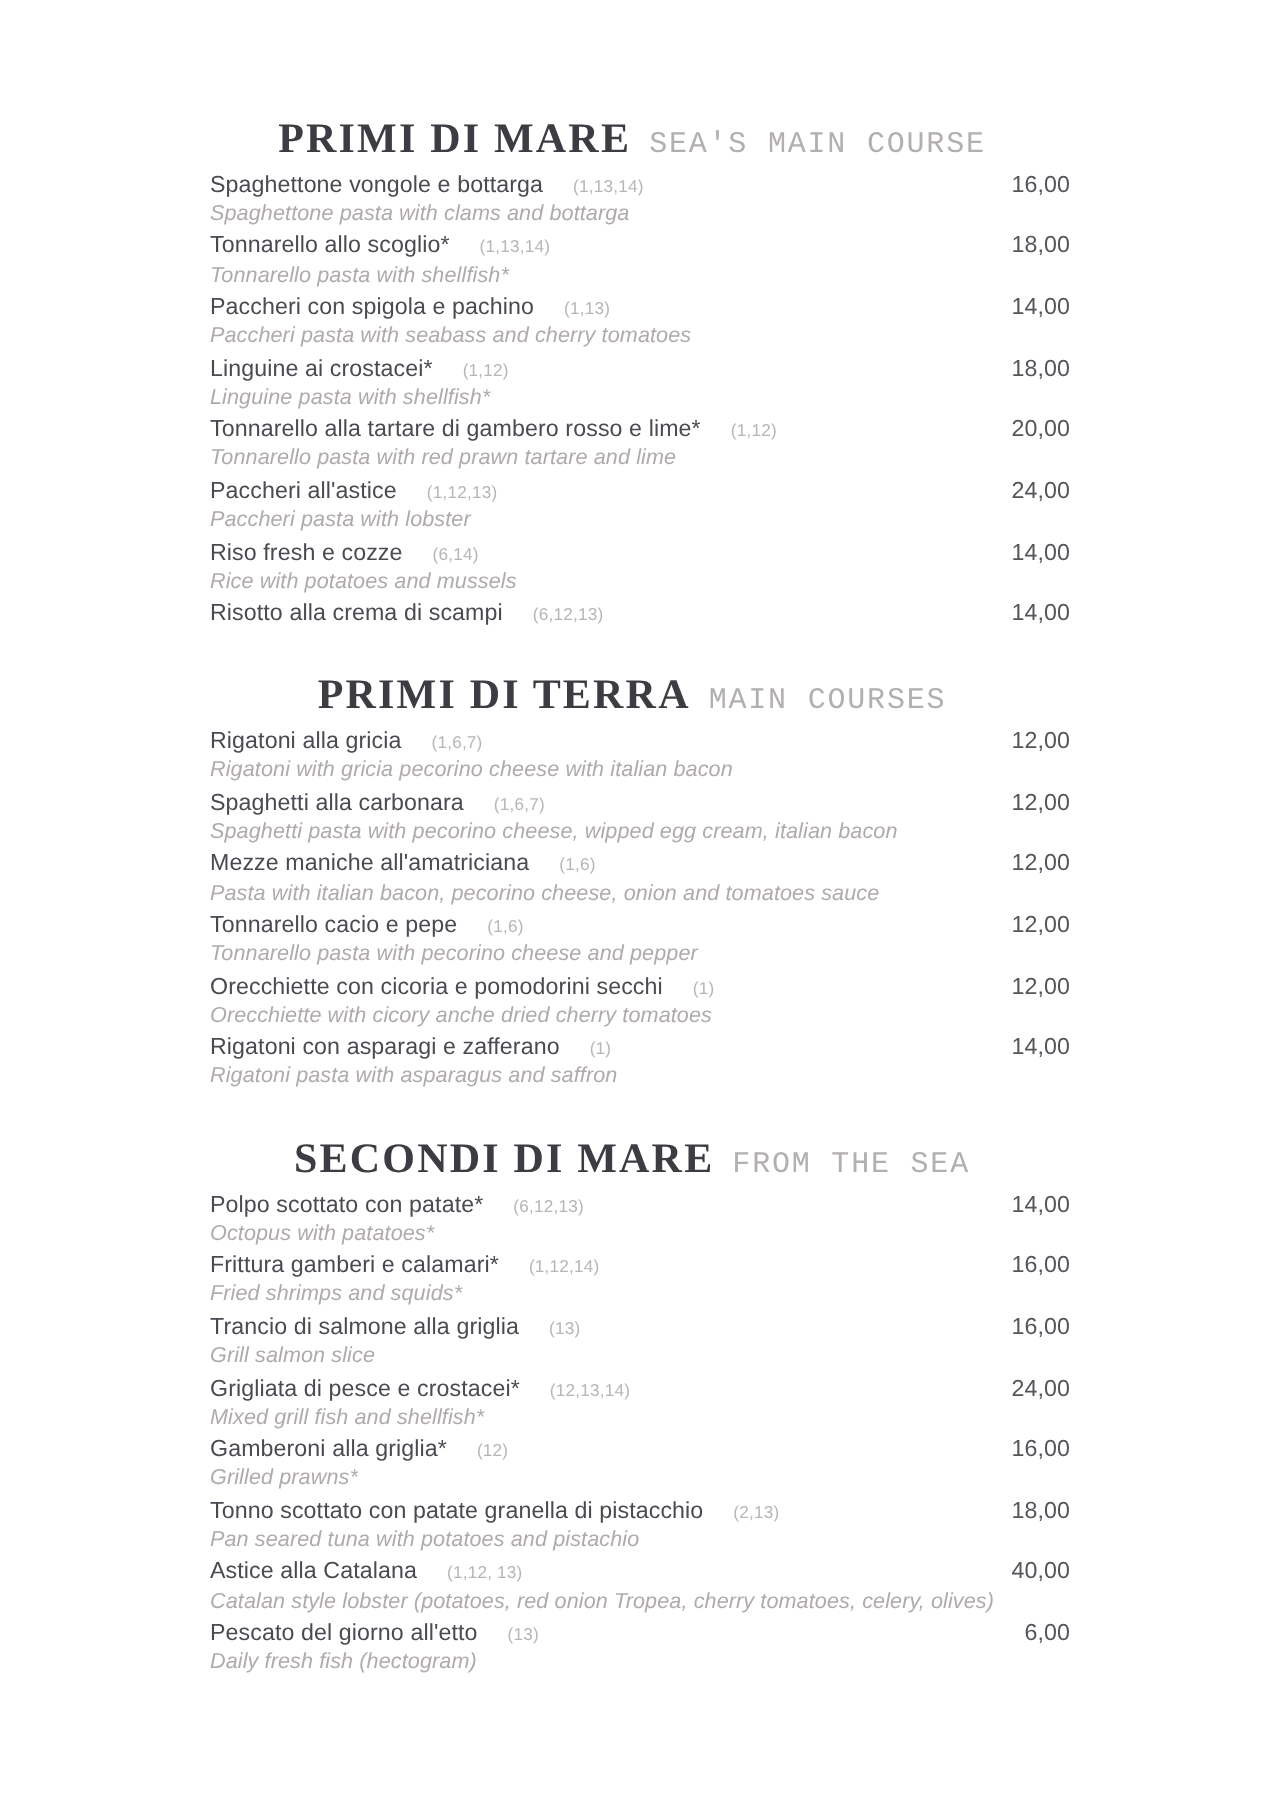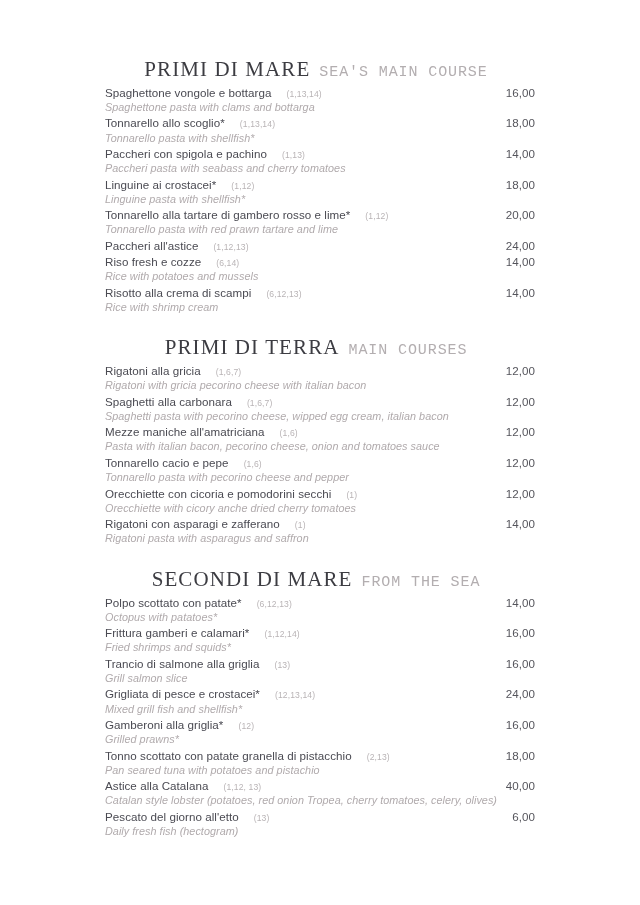--- a/index.html
+++ b/index.html
@@ -30,21 +30,21 @@
     white-space: nowrap;
     line-height: 1.05;
     margin: 0 0 5px 0;
     padding-right: 8px;
   }
   .section-title-it {
     font-family: "Liberation Serif", serif;
     font-size: 21px;
     letter-spacing: 1.1px;
     color: #3c3c42;
-    font-weight: 400;
+    font-weight: 700;
   }
   .section-title-en {
     font-family: Liberation Mono, monospace;
     font-size: 15px;
     letter-spacing: 0.9px;
     color: #b3aeb0;
     font-weight: 400;
     margin-left: 9px;
   }
 
@@ -150,40 +150,40 @@
           <div class="item-desc">Tonnarello pasta with red prawn tartare and lime</div>
         </div>
         <div class="item">
           <div class="item-line">
             <div class="item-name-wrap">
               <span class="item-name">Paccheri all'astice</span>
               <span class="item-allergens">(1,12,13)</span>
             </div>
             <span class="item-price">24,00</span>
           </div>
+          <div class="item-desc">Paccheri pasta with lobster</div>
         </div>
         <div class="item">
           <div class="item-line">
             <div class="item-name-wrap">
               <span class="item-name">Riso fresh e cozze</span>
               <span class="item-allergens">(6,14)</span>
             </div>
             <span class="item-price">14,00</span>
           </div>
           <div class="item-desc">Rice with potatoes and mussels</div>
         </div>
         <div class="item">
           <div class="item-line">
             <div class="item-name-wrap">
               <span class="item-name">Risotto alla crema di scampi</span>
               <span class="item-allergens">(6,12,13)</span>
             </div>
             <span class="item-price">14,00</span>
           </div>
-          <div class="item-desc">Rice with shrimp cream</div>
         </div>
       </div>
       <div class="menu-section">
         <div class="section-header"><span class="section-title-it">PRIMI DI TERRA</span><span class="section-title-en">MAIN COURSES</span></div>
         <div class="item">
           <div class="item-line">
             <div class="item-name-wrap">
               <span class="item-name">Rigatoni alla gricia</span>
               <span class="item-allergens">(1,6,7)</span>
             </div>

